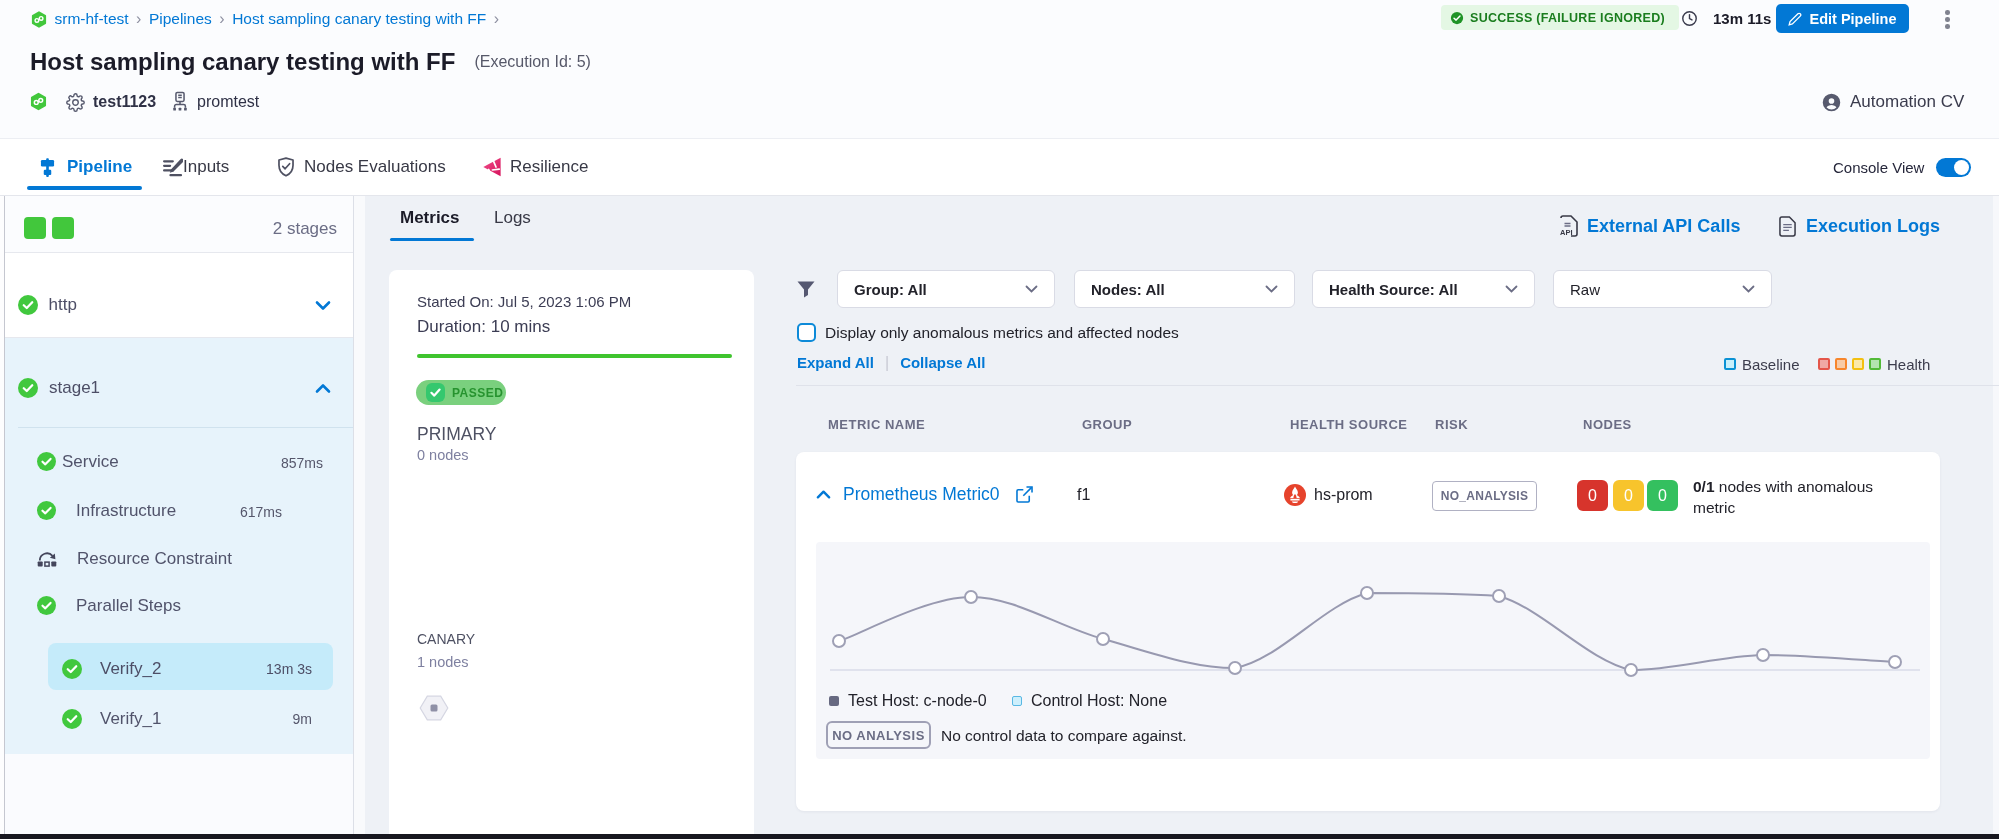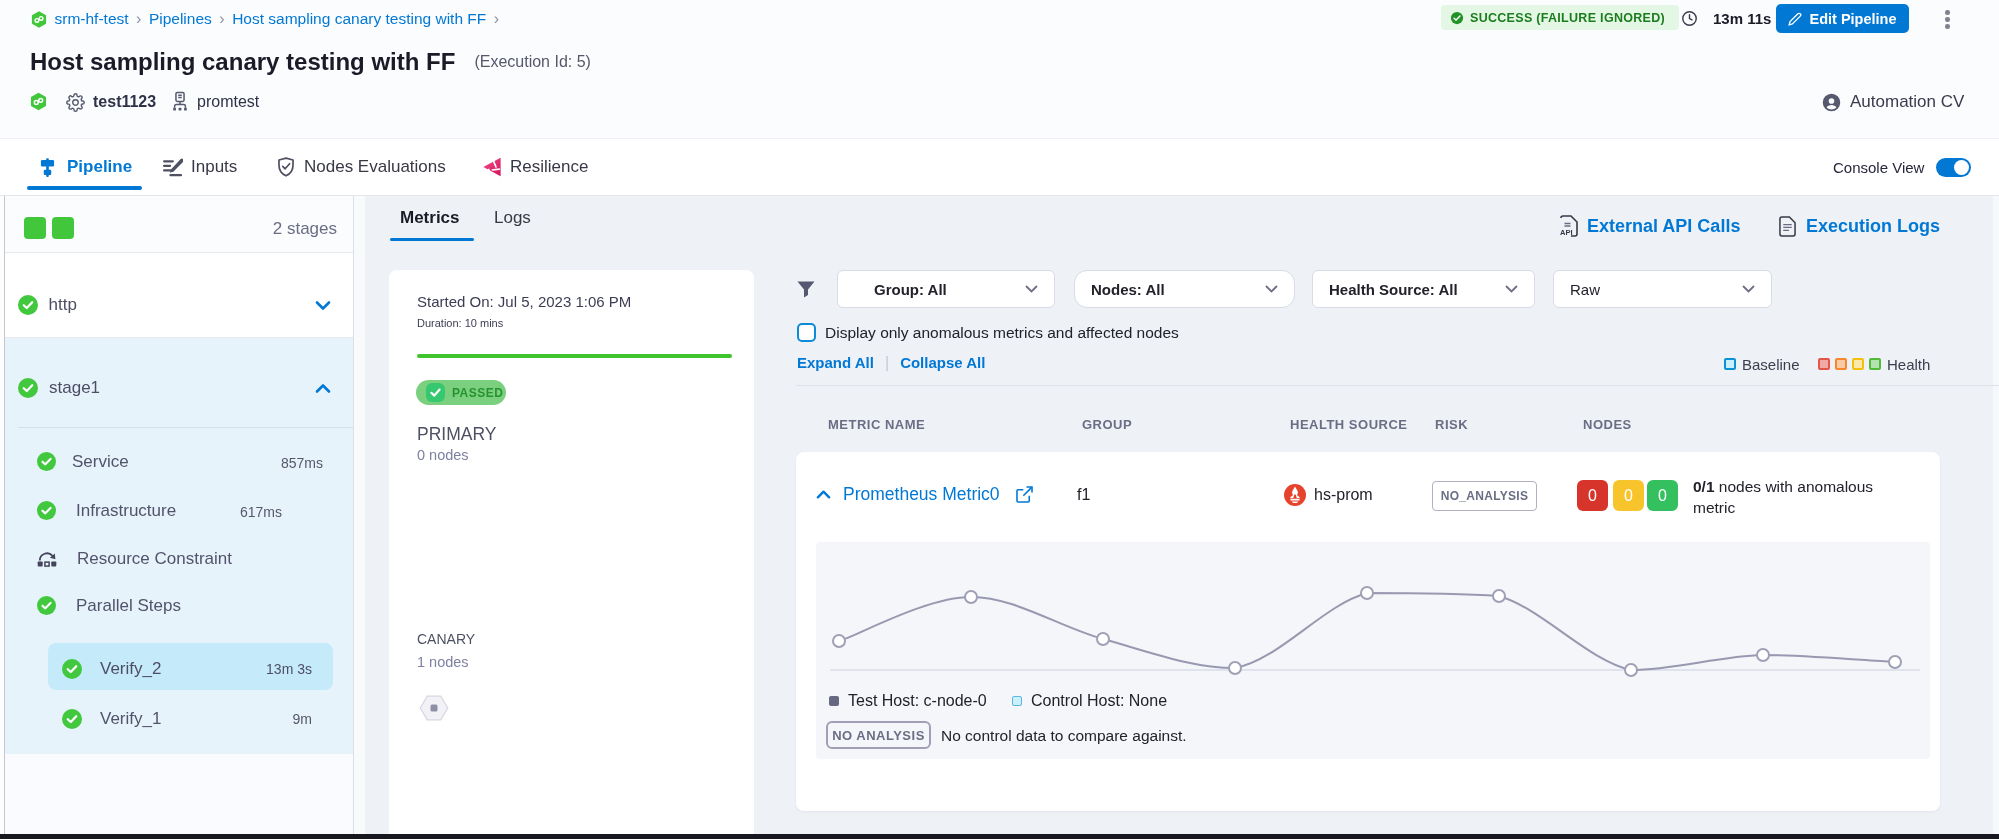--- a/index.html
+++ b/index.html
@@ -96,21 +96,21 @@
   <svg width="15" height="19" viewBox="0 0 16 20" fill="#0278d5">
       <rect x="1" y="2" width="14" height="7" rx="1.4"></rect>
       <rect x="6.6" y="0" width="2.8" height="4" rx="1"></rect>
       <rect x="6.6" y="8" width="2.8" height="5"></rect>
       <rect x="4" y="12.5" width="8" height="5.5" rx="1.2"></rect>
       <rect x="6.6" y="17" width="2.8" height="3" rx="1"></rect>
     </svg>
   <span style="font-size:17px;font-weight:600;color:#0278d5;">Pipeline</span>
 </div>
 <div class="abs" style="left:27px;top:186px;width:115px;height:4px;background:#0278d5;border-radius:2px;"></div>
-<div class="abs r" style="left:163px;top:152px;height:30px;gap:8px;">
+<div class="abs r" style="left:163px;top:152px;height:30px;">
   <svg width="20" height="19" viewBox="0 0 22 20" fill="#4f5162">
       <rect x="0" y="2" width="12" height="2.4" rx="1.2"></rect>
       <rect x="0" y="7" width="9" height="2.4" rx="1.2"></rect>
       <rect x="0" y="12" width="12" height="2.4" rx="1.2"></rect>
       <path d="M19.2.8a2.1 2.1 0 0 1 3 3L11.6 14.4 7.5 15.9 9 11.8Z"></path>
       <rect x="7" y="17.2" width="14" height="2.4" rx="1.2"></rect>
     </svg>
   <span style="font-size:17px;font-weight:500;color:#383946;">Inputs</span>
 </div>
 <div class="abs r" style="left:277px;top:152px;height:30px;gap:9px;">
@@ -179,21 +179,21 @@
       <circle cx="8" cy="8" r="8" fill="#41c83e"></circle>
       <path d="M4.6 8.2 L7 10.4 L11.4 5.8" stroke="#fff" stroke-width="1.8" fill="none" stroke-linecap="round" stroke-linejoin="round"></path>
     </svg>
   <span style="font-size:17px;color:#4d4e66;">stage1</span>
 </div>
 <svg class="abs" style="left:315px;top:383px;" width="16" height="11" viewBox="0 0 16 11" fill="none" stroke="#0278d5" stroke-width="2.6" stroke-linecap="round" stroke-linejoin="round">
     <path d="M2 8.5 8 2.5 14 8.5"></path>
   </svg>
 <div class="abs" style="left:18px;top:427px;width:335px;height:1px;background:#d0e2ee;"></div>
 
-<div class="abs r" style="left:37px;top:452px;height:19px;gap:16px;">
+<div class="abs r" style="left:37px;top:452px;height:19px;gap:6px;">
   <svg width="19" height="19" viewBox="0 0 16 16">
       <circle cx="8" cy="8" r="8" fill="#41c83e"></circle>
       <path d="M4.6 8.2 L7 10.4 L11.4 5.8" stroke="#fff" stroke-width="1.8" fill="none" stroke-linecap="round" stroke-linejoin="round"></path>
     </svg>
   <span style="font-size:17px;color:#51536b;">Service</span>
 </div>
 <div class="abs" style="left:240px;top:455px;width:83px;text-align:right;font-size:14px;color:#55566b;">857ms</div>
 
 <div class="abs r" style="left:37px;top:501px;height:19px;gap:20px;">
   <svg width="19" height="19" viewBox="0 0 16 16">
@@ -241,21 +241,21 @@
   <span style="font-size:17px;color:#51536b;">Verify_1</span>
 </div>
 <div class="abs" style="left:240px;top:711px;width:72px;text-align:right;font-size:14px;color:#55566b;">9m</div>
 
 <div class="abs" style="left:400px;top:208px;font-size:17px;font-weight:bold;color:#1b1b28;">Metrics</div>
 <div class="abs" style="left:494px;top:208px;font-size:17px;font-weight:500;color:#383946;">Logs</div>
 <div class="abs" style="left:390px;top:238px;width:84px;height:3px;background:#0278d5;border-radius:2px;"></div>
 
 <div class="abs" style="left:389px;top:270px;width:365px;height:566px;background:#ffffff;border-radius:8px 8px 0 0;"></div>
 <div class="abs" style="left:417px;top:293px;font-size:15px;color:#3c3d54;">Started On: Jul 5, 2023 1:06 PM</div>
-<div class="abs" style="left:417px;top:317px;font-size:11px;color:#3c3d54;">Duration: 10 mins</div>
+<div class="abs" style="left:417px;top:317px;font-size:17px;color:#3c3d54;">Duration: 10 mins</div>
 <div class="abs" style="left:417px;top:354px;width:315px;height:4px;background:#3fc42e;border-radius:2px;"></div>
 
 <div class="abs r" style="left:416px;top:380px;width:90px;height:25px;background:#7ad07e;border-radius:13px;padding:0 0 0 10px;gap:7px;">
   <svg width="19" height="19" viewBox="0 0 19 19">
       <rect x="0" y="0" width="19" height="19" rx="6" fill="#35c86e"></rect>
       <path d="M5.4 9.8 L8.3 12.6 L13.6 6.6" stroke="#fff" stroke-width="2.2" fill="none" stroke-linecap="round" stroke-linejoin="round"></path>
     </svg>
   <span style="font-size:12px;font-weight:bold;color:#27932f;letter-spacing:.5px;">PASSED</span>
 </div>
 
@@ -265,27 +265,27 @@
 <div class="abs" style="left:417px;top:654px;font-size:14.5px;color:#7e80a0;">1 nodes</div>
 <svg class="abs" style="left:419px;top:694px;" width="30" height="28" viewBox="0 0 30 28">
     <path d="M1.2 14 L8.3 2.2 H21.7 L28.8 14 L21.7 25.8 H8.3 Z" fill="#f1f1f6" stroke="#d5d6e2" stroke-width="1.2"></path>
     <rect x="11.5" y="10.5" width="7" height="7" rx="1.5" fill="#8f90a6"></rect>
   </svg>
 
 <svg class="abs" style="left:797px;top:281px;" width="18" height="17" viewBox="0 0 18 17">
     <path d="M0.5 0.5 H17.5 L11 8.5 V14 L7 16.5 V8.5 Z" fill="#555871"></path>
   </svg>
 
-<div class="abs r sel" style="left:837px;top:270px;width:218px;height:38px;background:#fff;border:1px solid #d9dbe5;border-radius:6px;padding-left:20px;">
+<div class="abs r sel" style="left:837px;top:270px;width:218px;height:38px;background:#fff;border:1px solid #d9dbe5;border-radius:6px;">
   <span style="margin-left:16px;font-size:15px;font-weight:600;color:#22222a;">Group: All</span>
   <svg style="position:absolute;right:16px;" width="13" height="8" viewBox="0 0 13 8" fill="none" stroke="#6b6d85" stroke-width="1.8" stroke-linecap="round">
       <path d="M1.5 1.5 6.5 6.5 11.5 1.5"></path>
     </svg>
 </div>
-<div class="abs r sel" style="left:1074px;top:270px;width:221px;height:38px;background:#fff;border:1px solid #d9dbe5;border-radius:13px;">
+<div class="abs r sel" style="left:1074px;top:270px;width:221px;height:38px;background:#fff;border:1px solid #d9dbe5;border-radius:6px;">
   <span style="margin-left:16px;font-size:15px;font-weight:600;color:#22222a;">Nodes: All</span>
   <svg style="position:absolute;right:16px;" width="13" height="8" viewBox="0 0 13 8" fill="none" stroke="#6b6d85" stroke-width="1.8" stroke-linecap="round">
       <path d="M1.5 1.5 6.5 6.5 11.5 1.5"></path>
     </svg>
 </div>
 <div class="abs r sel" style="left:1312px;top:270px;width:223px;height:38px;background:#fff;border:1px solid #d9dbe5;border-radius:6px;">
   <span style="margin-left:16px;font-size:15px;font-weight:600;color:#22222a;">Health Source: All</span>
   <svg style="position:absolute;right:16px;" width="13" height="8" viewBox="0 0 13 8" fill="none" stroke="#6b6d85" stroke-width="1.8" stroke-linecap="round">
       <path d="M1.5 1.5 6.5 6.5 11.5 1.5"></path>
     </svg>

